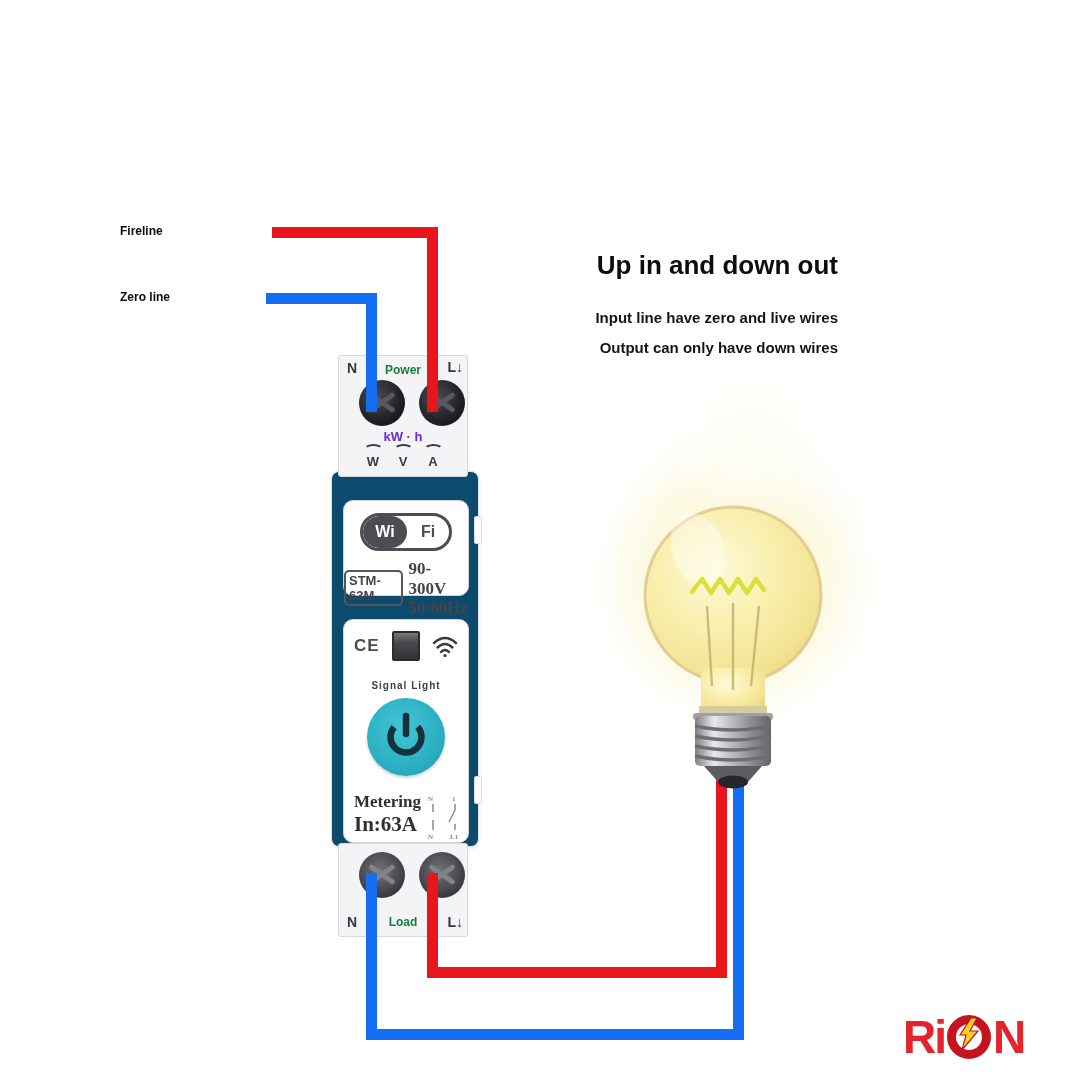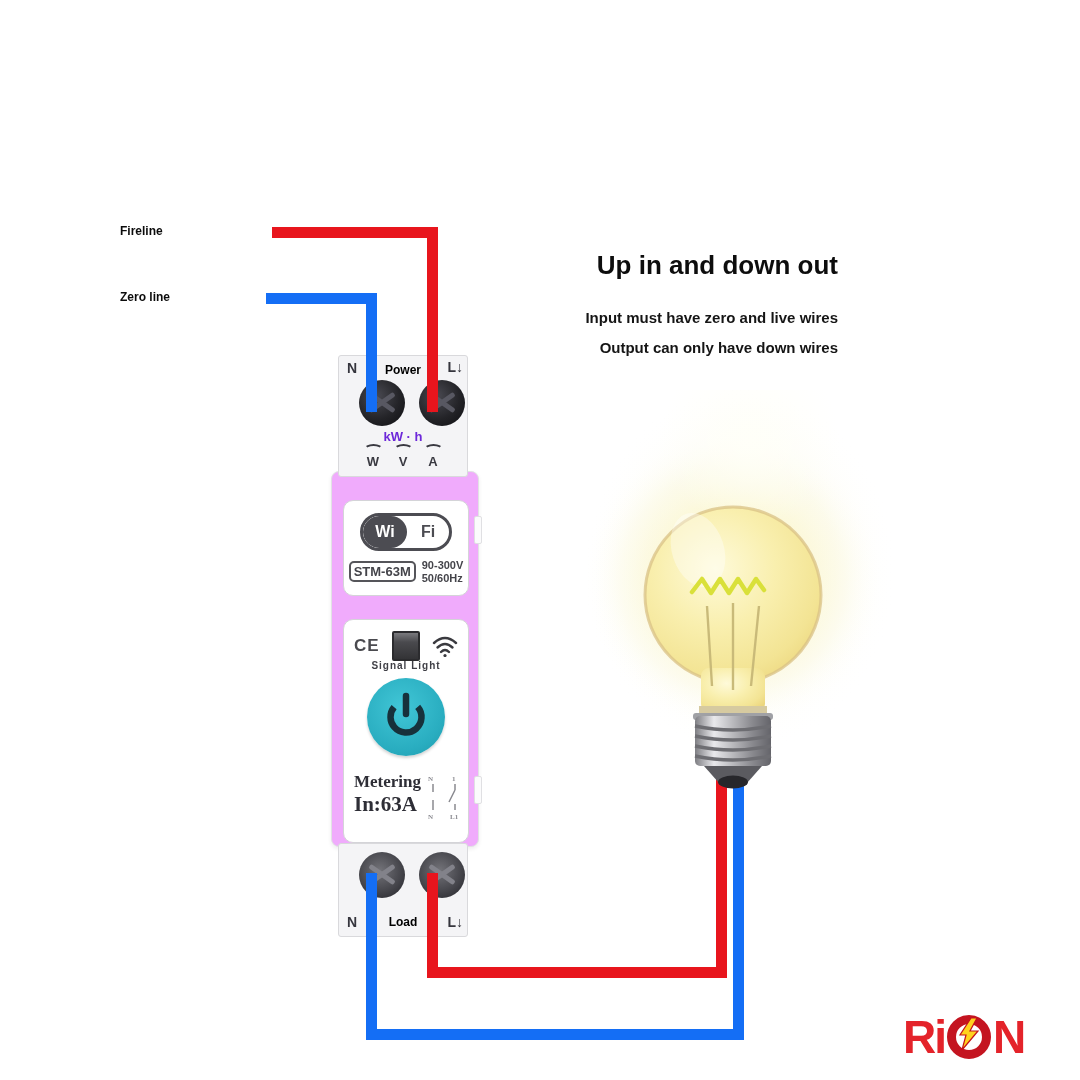--- a/index.html
+++ b/index.html
@@ -16,24 +16,24 @@
   
   .wire{z-index:2;}
   .wire.red{background:#e8151d;}
   .wire.blue{background:#146ef5;}
 
   
   .device{left:330px;top:353px;width:150px;height:592px;z-index:1;}
   .block{position:absolute;background:#f4f4f6;border:1px solid #d9d9dc;border-radius:3px;}
   .top-block{left:8px;top:2px;width:128px;height:120px;}
   .bottom-block{left:8px;top:490px;width:128px;height:92px;}
-  .mid-body{position:absolute;left:1px;top:118px;width:146px;height:374px;background:#f0abfc;border:1px solid #e2e2e5;border-radius:8px;box-shadow:0 2px 4px rgba(0,0,0,0.07);}
+  .mid-body{position:absolute;left:1px;top:118px;width:146px;height:374px;background:#0c4a6e;border:1px solid #e2e2e5;border-radius:8px;box-shadow:0 2px 4px rgba(0,0,0,0.07);}
   .fin{position:absolute;right:-4px;width:6px;height:26px;background:#fbfbfc;border:1px solid #e0e0e3;border-radius:2px;}
   .term-label{position:absolute;font-size:14px;font-weight:bold;color:#35353d;}
-  .term-label.small{font-size:12px;color:#000000;}
+  .term-label.small{font-size:12px;color:#15803d;}
   .terminal{position:absolute;width:46px;height:46px;border-radius:50%;
     background:radial-gradient(circle at 38% 35%, #4a4a52, #242428 55%, #121216 90%);}
   .terminal.light{background:radial-gradient(circle at 45% 40%, #737379, #47474d 55%, #2a2a30 90%);}
   .terminal::before,.terminal::after{content:"";position:absolute;left:8px;top:20px;width:30px;height:5px;background:#585862;border-radius:2px;}
   .terminal::before{transform:rotate(35deg);}
   .terminal::after{transform:rotate(-35deg);}
   .terminal.light::before,.terminal.light::after{background:#82828a;}
   .kwh{position:absolute;left:0;top:73px;width:128px;text-align:center;font-size:13px;font-weight:bold;color:#6d28d9;}
   .meters{position:absolute;left:24px;top:88px;width:80px;display:flex;justify-content:space-between;}
   .meter{width:20px;display:flex;flex-direction:column;align-items:center;}
@@ -42,26 +42,26 @@
 
   .panel{position:absolute;left:11px;width:124px;background:#ffffff;border:1.5px solid #d4d4d8;border-radius:10px;}
   .panel1{top:28px;height:94px;}
   .panel2{top:147px;height:222px;}
 
   .wifi-pill{margin:12px auto 0;width:86px;height:32px;border:3px solid #4c4c52;border-radius:19px;display:flex;align-items:center;overflow:hidden;background:#fff;}
   .wifi-pill .wi{flex:0 0 44px;height:100%;background:#4c4c52;color:#ffffff;border-radius:16px;display:flex;align-items:center;justify-content:center;font-size:16px;font-weight:bold;}
   .wifi-pill .fi{flex:1;text-align:center;color:#4c4c52;font-size:16px;font-weight:bold;}
   .model-row{margin-top:8px;display:flex;justify-content:center;align-items:center;gap:6px;}
   .model-box{border:2px solid #55555a;border-radius:5px;font-size:13px;font-weight:bold;color:#44444a;padding:1px 3px;}
-  .volt-col{font-size:11px;font-weight:bold;color:#44444a;line-height:1.15;}
+  .volt-col{font-size:17px;font-weight:bold;color:#44444a;line-height:1.15;font-family:Liberation Serif, serif;}
 
   .icons-row{margin-top:12px;display:flex;align-items:center;justify-content:space-between;padding:0 10px;height:28px;}
   .ce-mark{font-size:17px;font-weight:bold;color:#4a4a4f;letter-spacing:1px;}
   .signal-window{width:24px;height:26px;border:2px solid #2b2b2e;border-radius:2px;background:linear-gradient(180deg,#7a7a7e 0%,#4a4a4e 35%,#333336 100%);}
-  .signal-light-text{margin-top:0;text-align:center;font-size:10px;font-weight:bold;color:#3f3f46;letter-spacing:1px;}
+  .signal-light-text{margin-top:20px;text-align:center;font-size:10px;font-weight:bold;color:#3f3f46;letter-spacing:1px;}
   .power-button{margin:7px auto 0;width:78px;height:78px;border-radius:50%;
     background:radial-gradient(circle at 44% 38%, #41c6d6, #29adc0 65%, #1f9cae 95%);
     display:flex;align-items:center;justify-content:center;box-shadow:0 2px 3px rgba(0,0,0,0.18);}
   .meter-row{position:relative;margin-top:16px;padding-left:10px;font-family:Liberation Serif, serif;}
   .metering-text{font-size:17px;font-weight:bold;color:#2e2e36;line-height:1.2;}
   .current-text{font-size:21px;font-weight:bold;color:#2e2e36;line-height:1.15;}
   .mini-schematic{position:absolute;right:6px;top:0;}
 
   .bottom-labels{position:absolute;left:0;bottom:6px;width:128px;}
 
@@ -250,21 +250,21 @@
       <path d="M115 346 q38 8 76 0" stroke="#6d6d72" stroke-width="3.4" fill="none"></path>
       <path d="M115 356 q38 8 76 0" stroke="#6d6d72" stroke-width="3.4" fill="none"></path>
       <path d="M115 366 q38 8 76 0" stroke="#6d6d72" stroke-width="3.4" fill="none"></path>
       <path d="M124 376 L182 376 L167 393 L139 393 Z" fill="#5b5b60"></path>
       <ellipse cx="153" cy="392" rx="15" ry="6.5" fill="#27272b"></ellipse>
     </g>
   </svg>
 
   <div class="abs info-block">
     <div class="info-heading">Up in and down out</div>
-    <div class="info-line">Input must have zero and live wires</div>
+    <div class="info-line">Input line have zero and live wires</div>
     <div class="info-line">Output can only have down wires</div>
   </div>
 
   <div class="abs logo">
     <span class="ltr">R</span>
       <span class="ltr">i</span>
     <span class="logo-ring">
       <svg class="logo-bolt" width="24" height="38" viewBox="0 0 24 38">
         <polygon points="14,0 3,17 9,17 5,32 21,13 13,13 20,0" fill="#ffd21e" stroke="#c5121a" stroke-width="1.2"></polygon>
       </svg>

